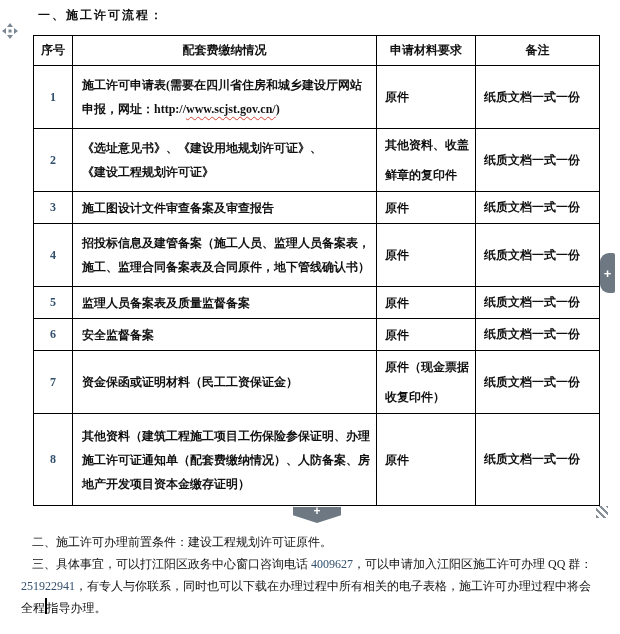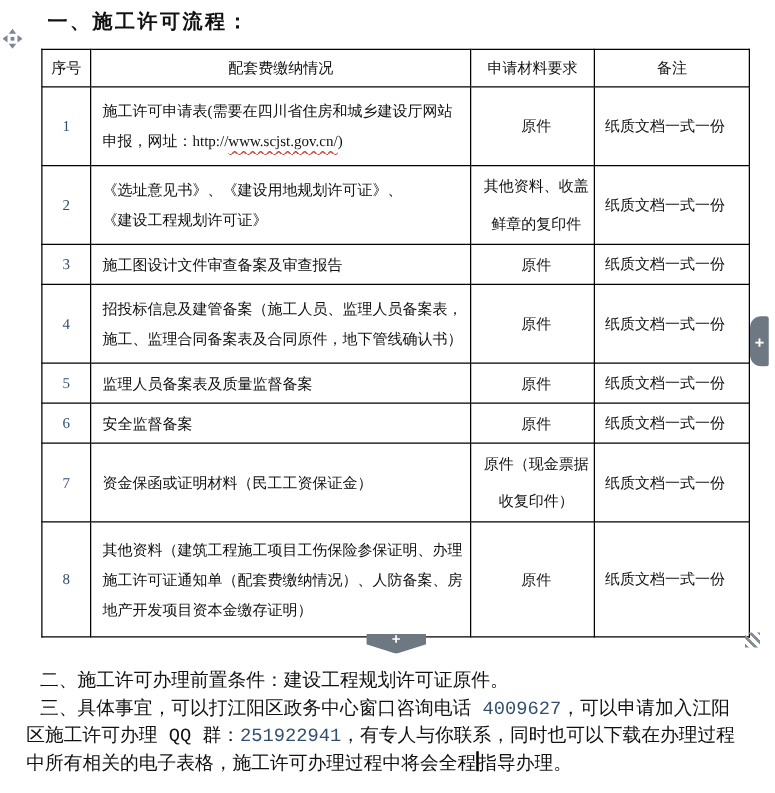--- a/index.html
+++ b/index.html
@@ -5,47 +5,47 @@
   html,body{margin:0;padding:0;}
   body{
     width:620px;height:634px;background:#ffffff;
     font-family:"Liberation Serif","DejaVu Serif",serif;
     color:#111111;
   }
   .page{position:relative;width:620px;height:634px;overflow:hidden;background:#fff;}
 
   .doc-title{
     margin:7px 0 0 38px;
-    font-size:16px;font-weight:700;letter-spacing:2px;
+    font-size:12px;font-weight:700;letter-spacing:2px;
   }
 
   table.materials{
     border-collapse:collapse;table-layout:fixed;
     margin:11px 0 0 33px;width:566px;
   }
   table.materials th, table.materials td{
     border:1.5px solid #000;
-    font-size:12px;font-weight:normal;
+    font-size:12px;font-weight:bold;
     vertical-align:middle;
     overflow:hidden;
   }
   tr.h30{height:30px;} tr.h63{height:63px;} tr.h32{height:32px;} tr.h92{height:92px;}
   th{text-align:center;padding:0;}
   td.no{text-align:center;}
   td.name{padding:0 3px 0 9px;line-height:24px;white-space:pre-wrap;word-break:break-all;}
-  td.req{padding:0 2px 0 8px;line-height:30px;text-align:center;}
+  td.req{padding:0 2px 0 8px;line-height:30px;}
   td.note{padding:0 2px 0 8px;}
   .num{color:#32506e;}
   .wavy{
     text-decoration:underline wavy #d04437;
     text-decoration-thickness:1px;
     text-underline-offset:3px;
   }
 
-  .paras{margin:25px 0 0 21px;width:577px;font-size:15px;line-height:22px;font-family:Liberation Mono, monospace;}
+  .paras{margin:25px 0 0 21px;width:577px;font-size:12px;line-height:22px;}
   .paras p{margin:0;text-indent:11px;word-break:break-all;}
   .caret{display:inline-block;width:1.5px;height:16px;background:#000;vertical-align:-2px;}
 
   
   .move-handle{position:absolute;left:2px;top:23px;width:16px;height:16px;cursor:move;}
   .side-plus{
     position:absolute;left:600px;top:253px;width:15px;height:40px;
     background:#6e7883;border-radius:9px 2px 2px 9px;
     color:#fff;display:flex;align-items:center;justify-content:center;
     font-family:"Liberation Sans",sans-serif;font-size:13px;font-weight:bold;

